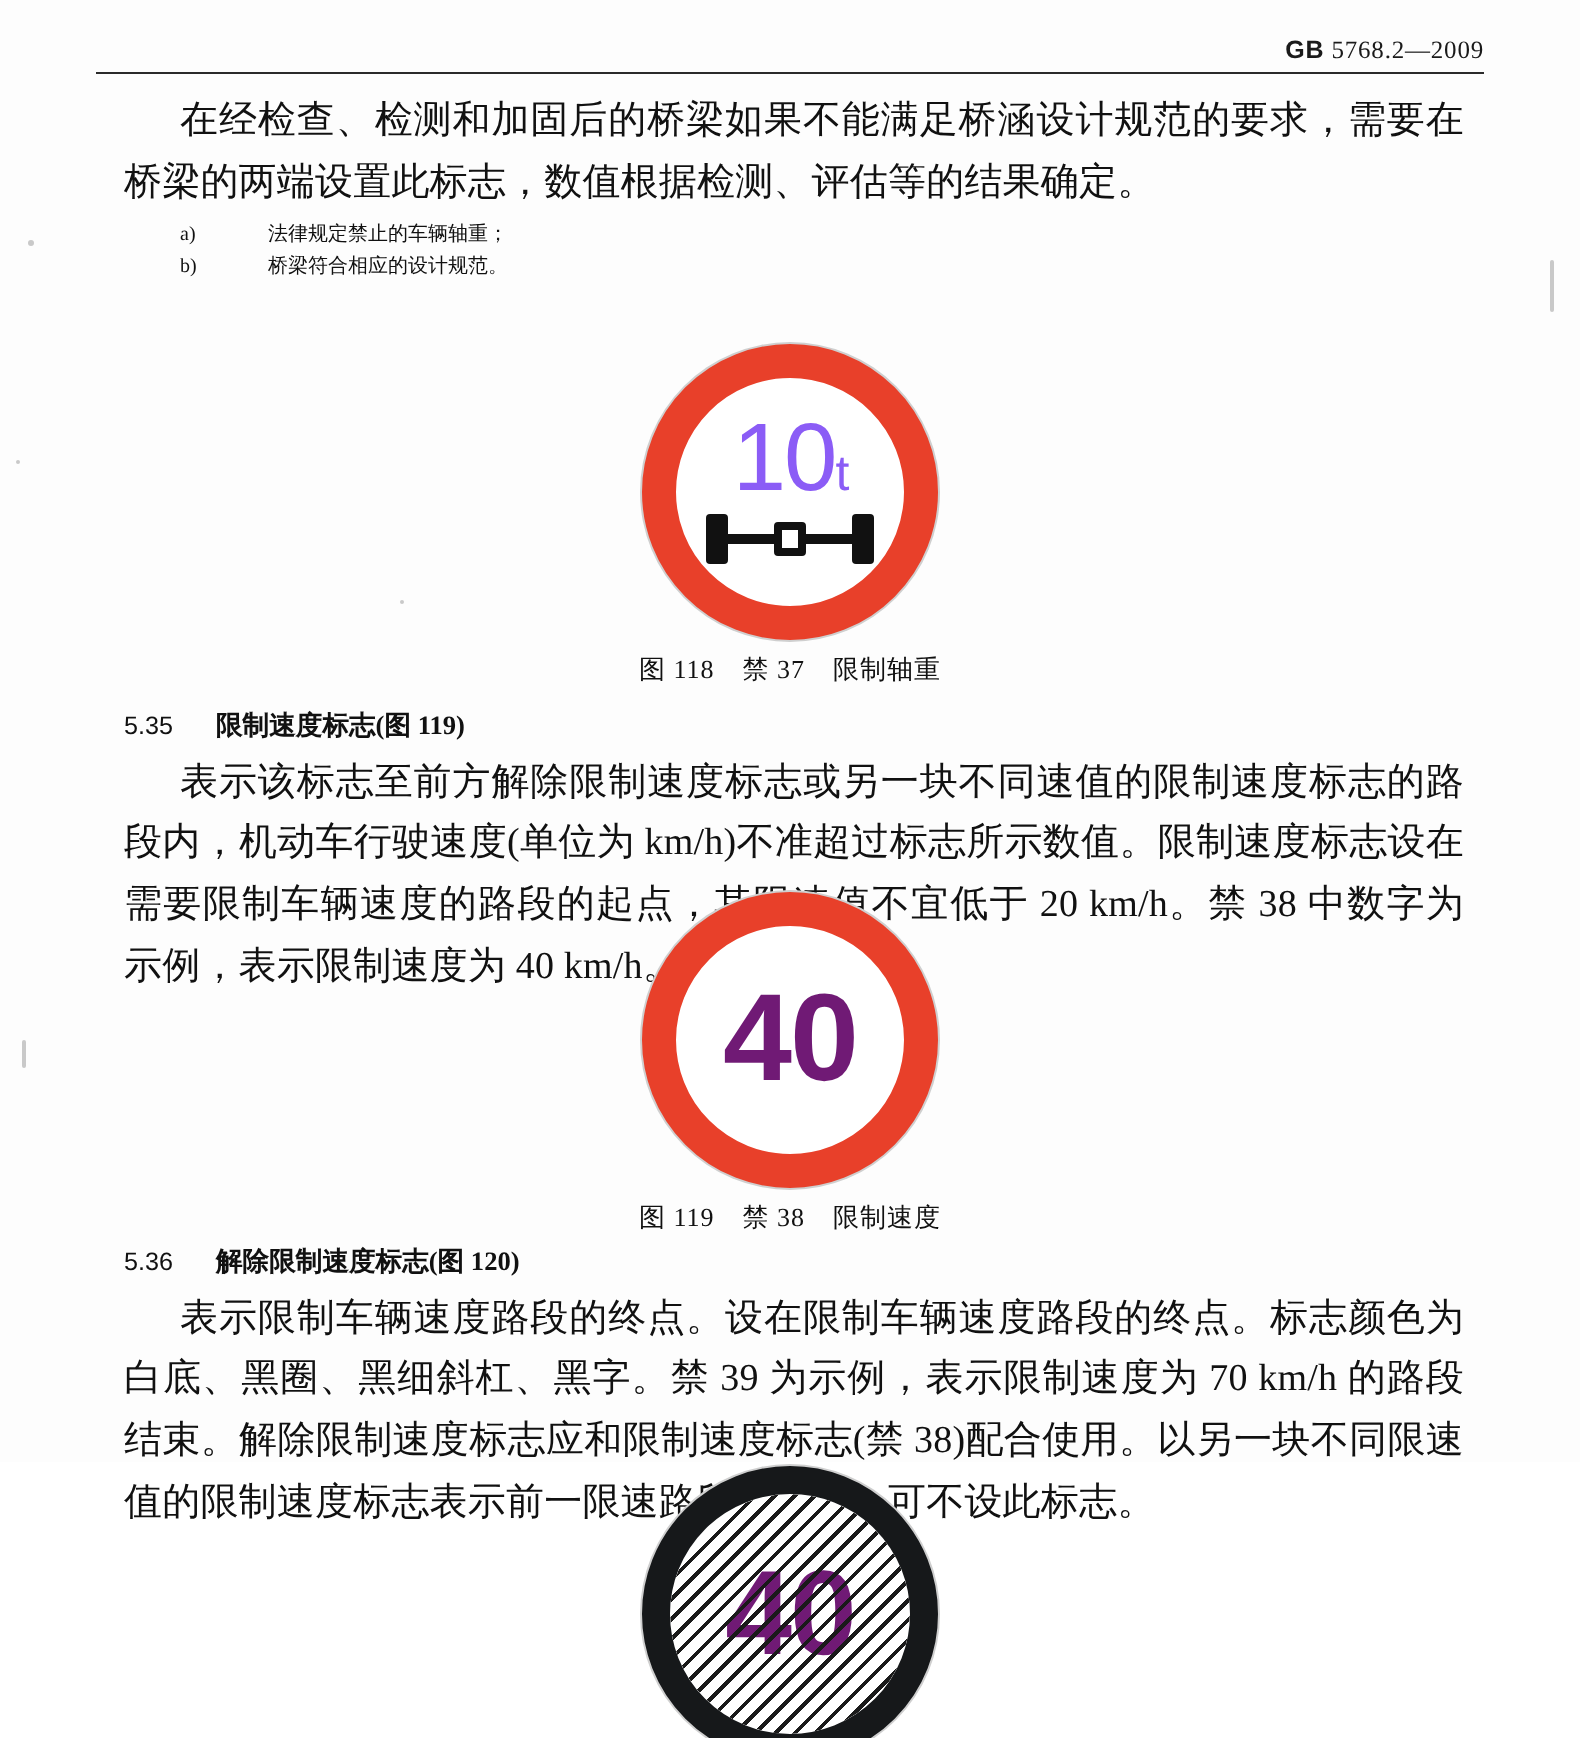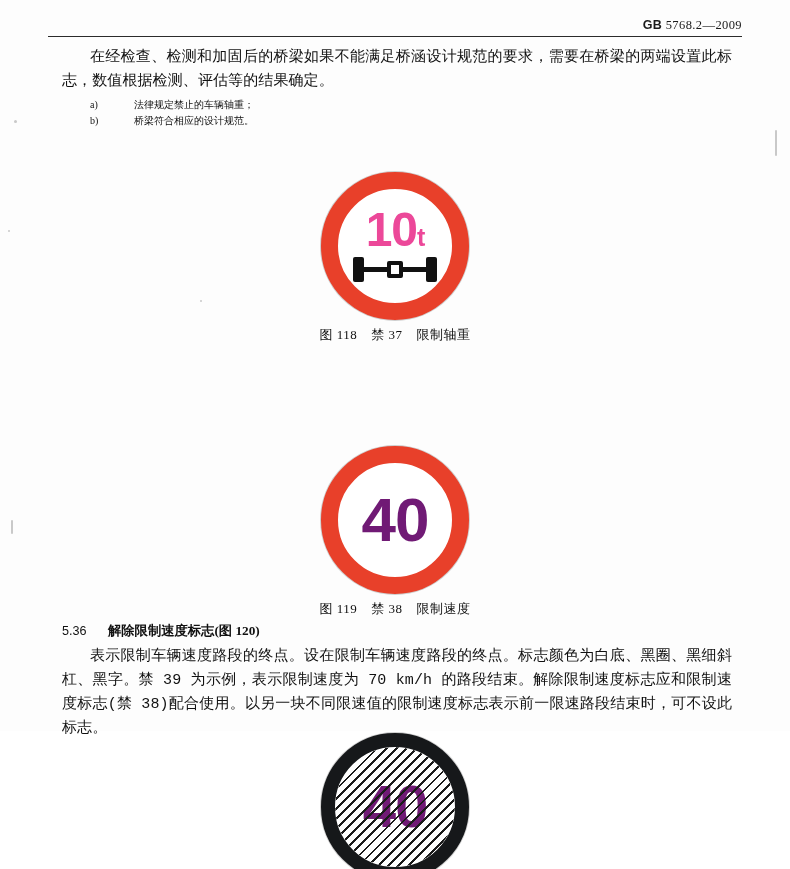--- a/index.html
+++ b/index.html
@@ -48,24 +48,24 @@
 
   
   .content {
     position: absolute;
     left: 62px;
     top: 46px;
     width: 670px;
   }
   p.para {
     margin: 0 0 2px 0;
-    font-size: 15px;
+    font-size: 19px;
     line-height: 1.62;
     text-align: justify;
-    font-family: Liberation Mono, monospace;
+    font-family: Liberation Serif, serif;
     letter-spacing: 0.1px;
   }
   p.indent2 { text-indent: 28px; }
   .list-item {
     font-size: 10px;
     line-height: 1.62;
     margin: 0;
     padding-left: 28px;
   }
   .list-item .marker {
@@ -128,24 +128,24 @@
     align-items: center;
     justify-content: center;
     flex-direction: column;
     overflow: hidden;
     border-radius: 50%;
   }
 
   
   .wt-text {
     font-family: "Liberation Sans", "DejaVu Sans", sans-serif;
-    font-weight: bold;
+    font-weight: normal;
     font-size: 48px;
     line-height: 0.95;
-    color: #ec4899;
+    color: #8b5cf6;
     letter-spacing: -1px;
     margin-top: -2px;
     text-align: right;
   }
   .wt-text .unit {
     font-size: 25px;
     vertical-align: baseline;
   }
   .axle {
     position: relative;
@@ -259,20 +259,26 @@
           <div class="wheel r"></div>
           <div class="hub"></div>
         </div>
       </div>
     </div>
     <div class="fig-caption">
       <span>图 118</span><span class="sp"></span><span>禁 37</span><span class="sp"></span><span>限制轴重</span>
     </div>
   </div>
 
+  <div style="position:absolute;left:62px;top:342px;width:670px;">
+    <div class="sec-head">
+      <span class="num">5.35</span><span class="title">限制速度标志(图 119)</span>
+    </div>
+    <p class="para indent2" style="margin-top:2px;">表示该标志至前方解除限制速度标志或另一块不同速值的限制速度标志的路段内，机动车行驶速度(单位为 km/h)不准超过标志所示数值。限制速度标志设在需要限制车辆速度的路段的起点，其限速值不宜低于 20 km/h。禁 38 中数字为示例，表示限制速度为 40 km/h。</p>
+  </div>
 
   <div class="figure" style="top:446px;">
     <div class="sign red">
       <div class="sign-inner">
         <div class="speed-num">40</div>
       </div>
     </div>
     <div class="fig-caption">
       <span>图 119</span><span class="sp"></span><span>禁 38</span><span class="sp"></span><span>限制速度</span>
     </div>

